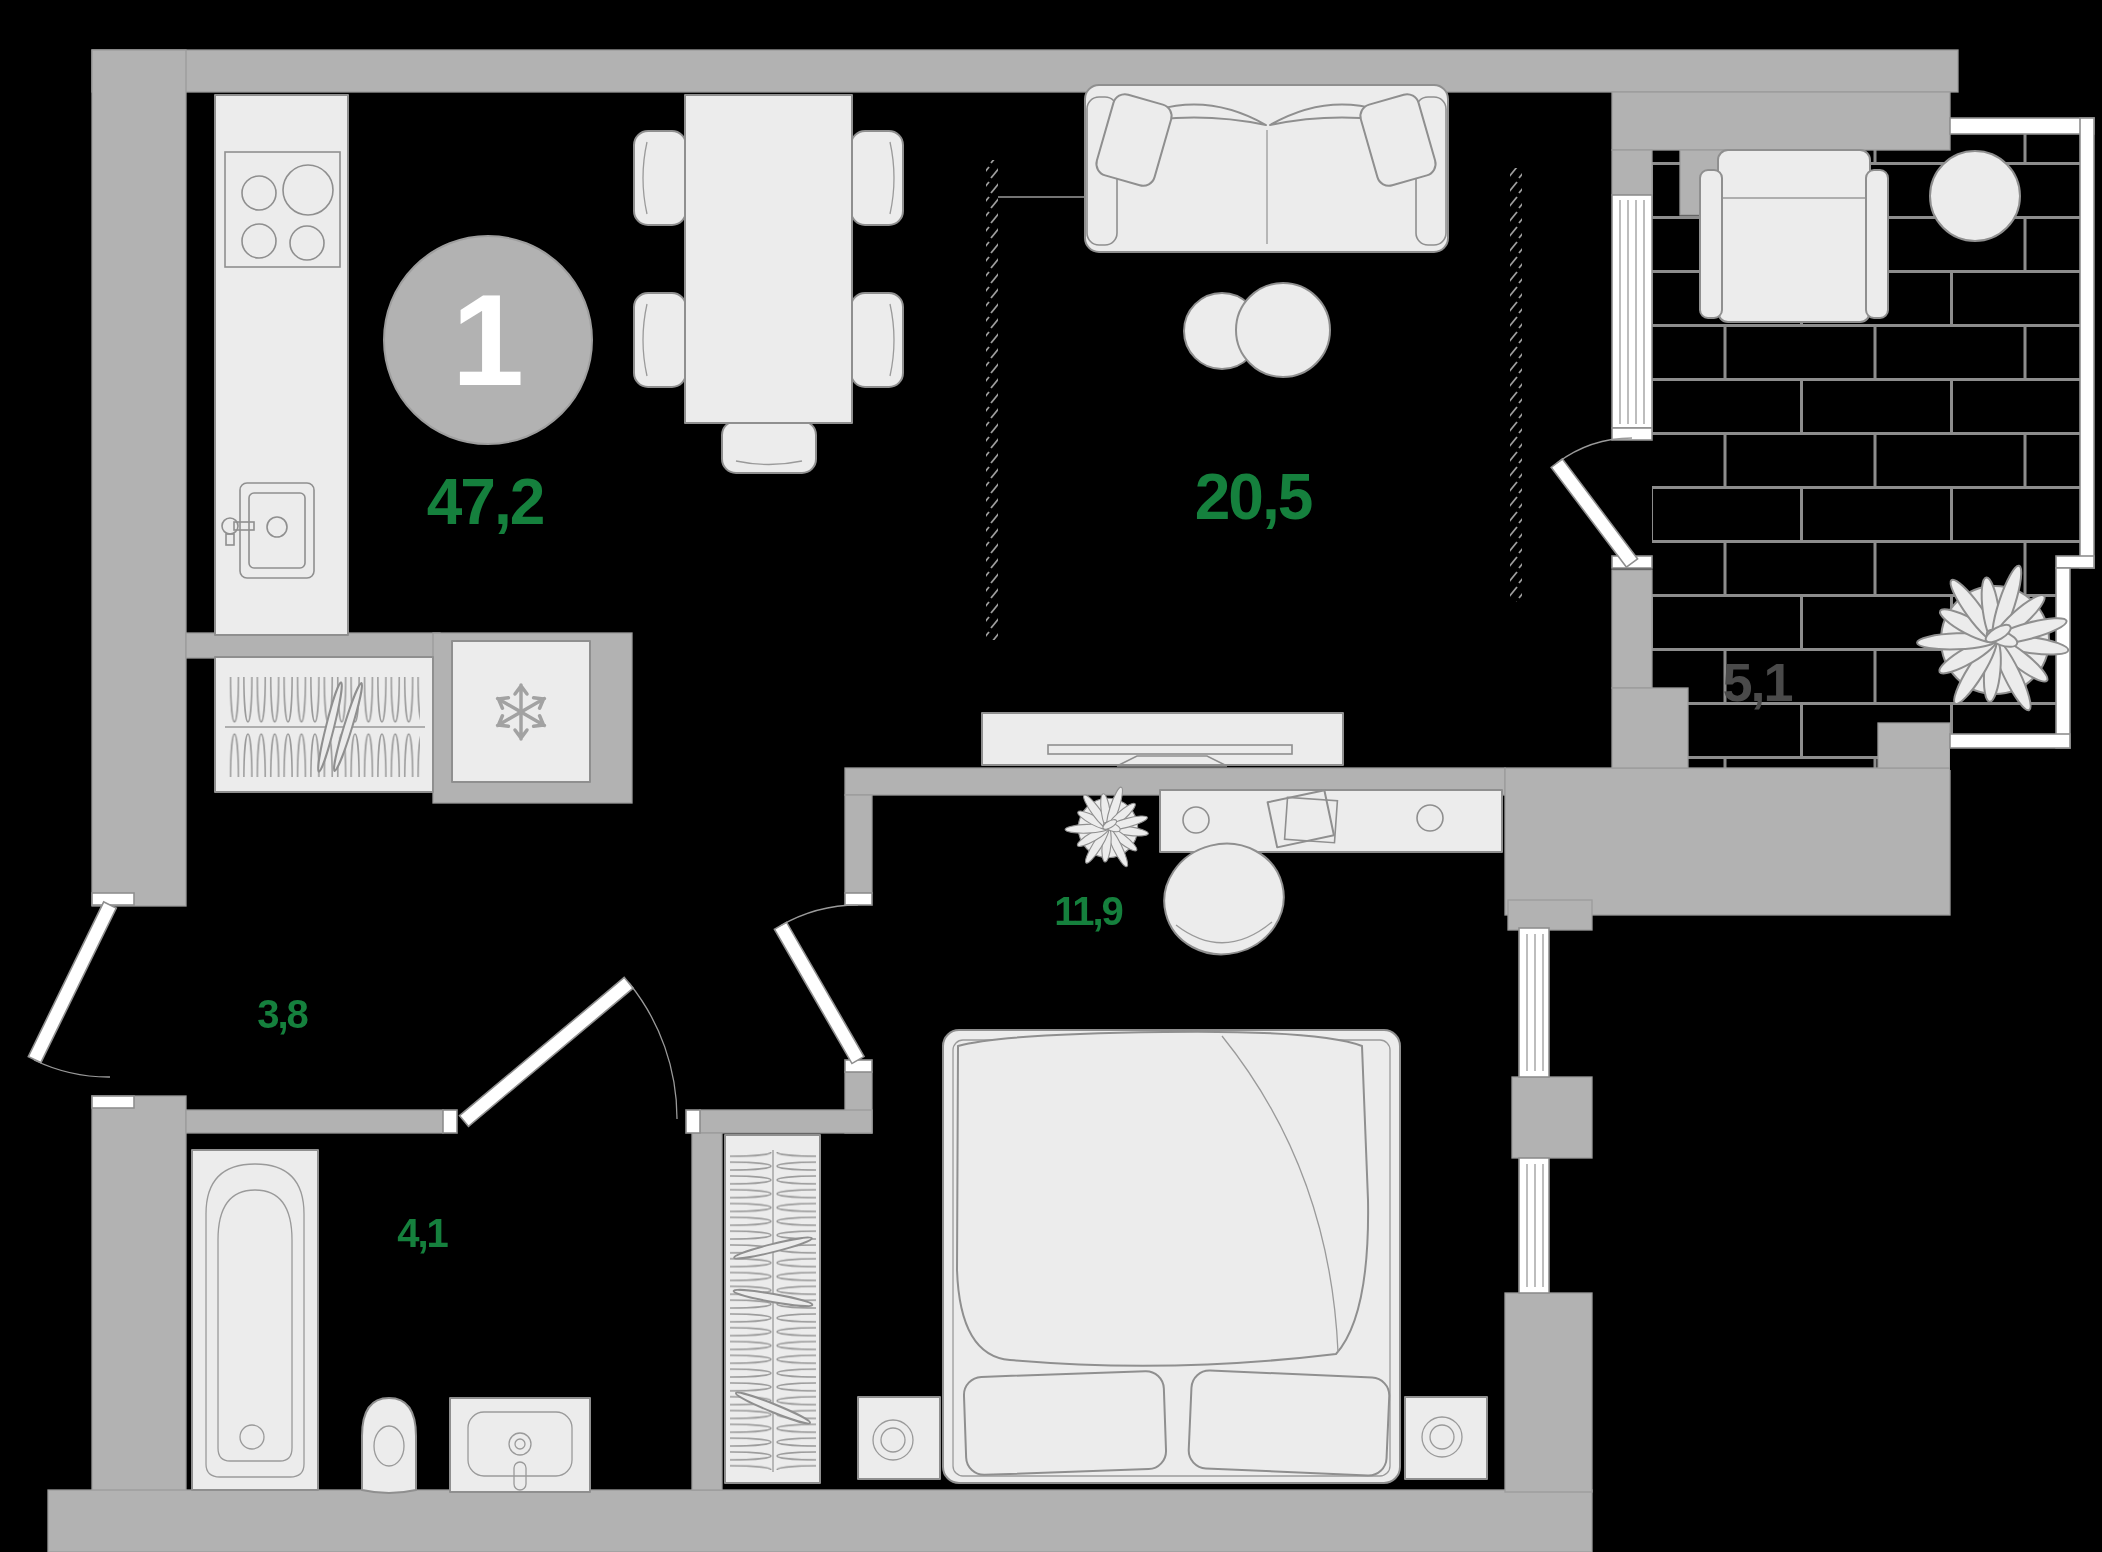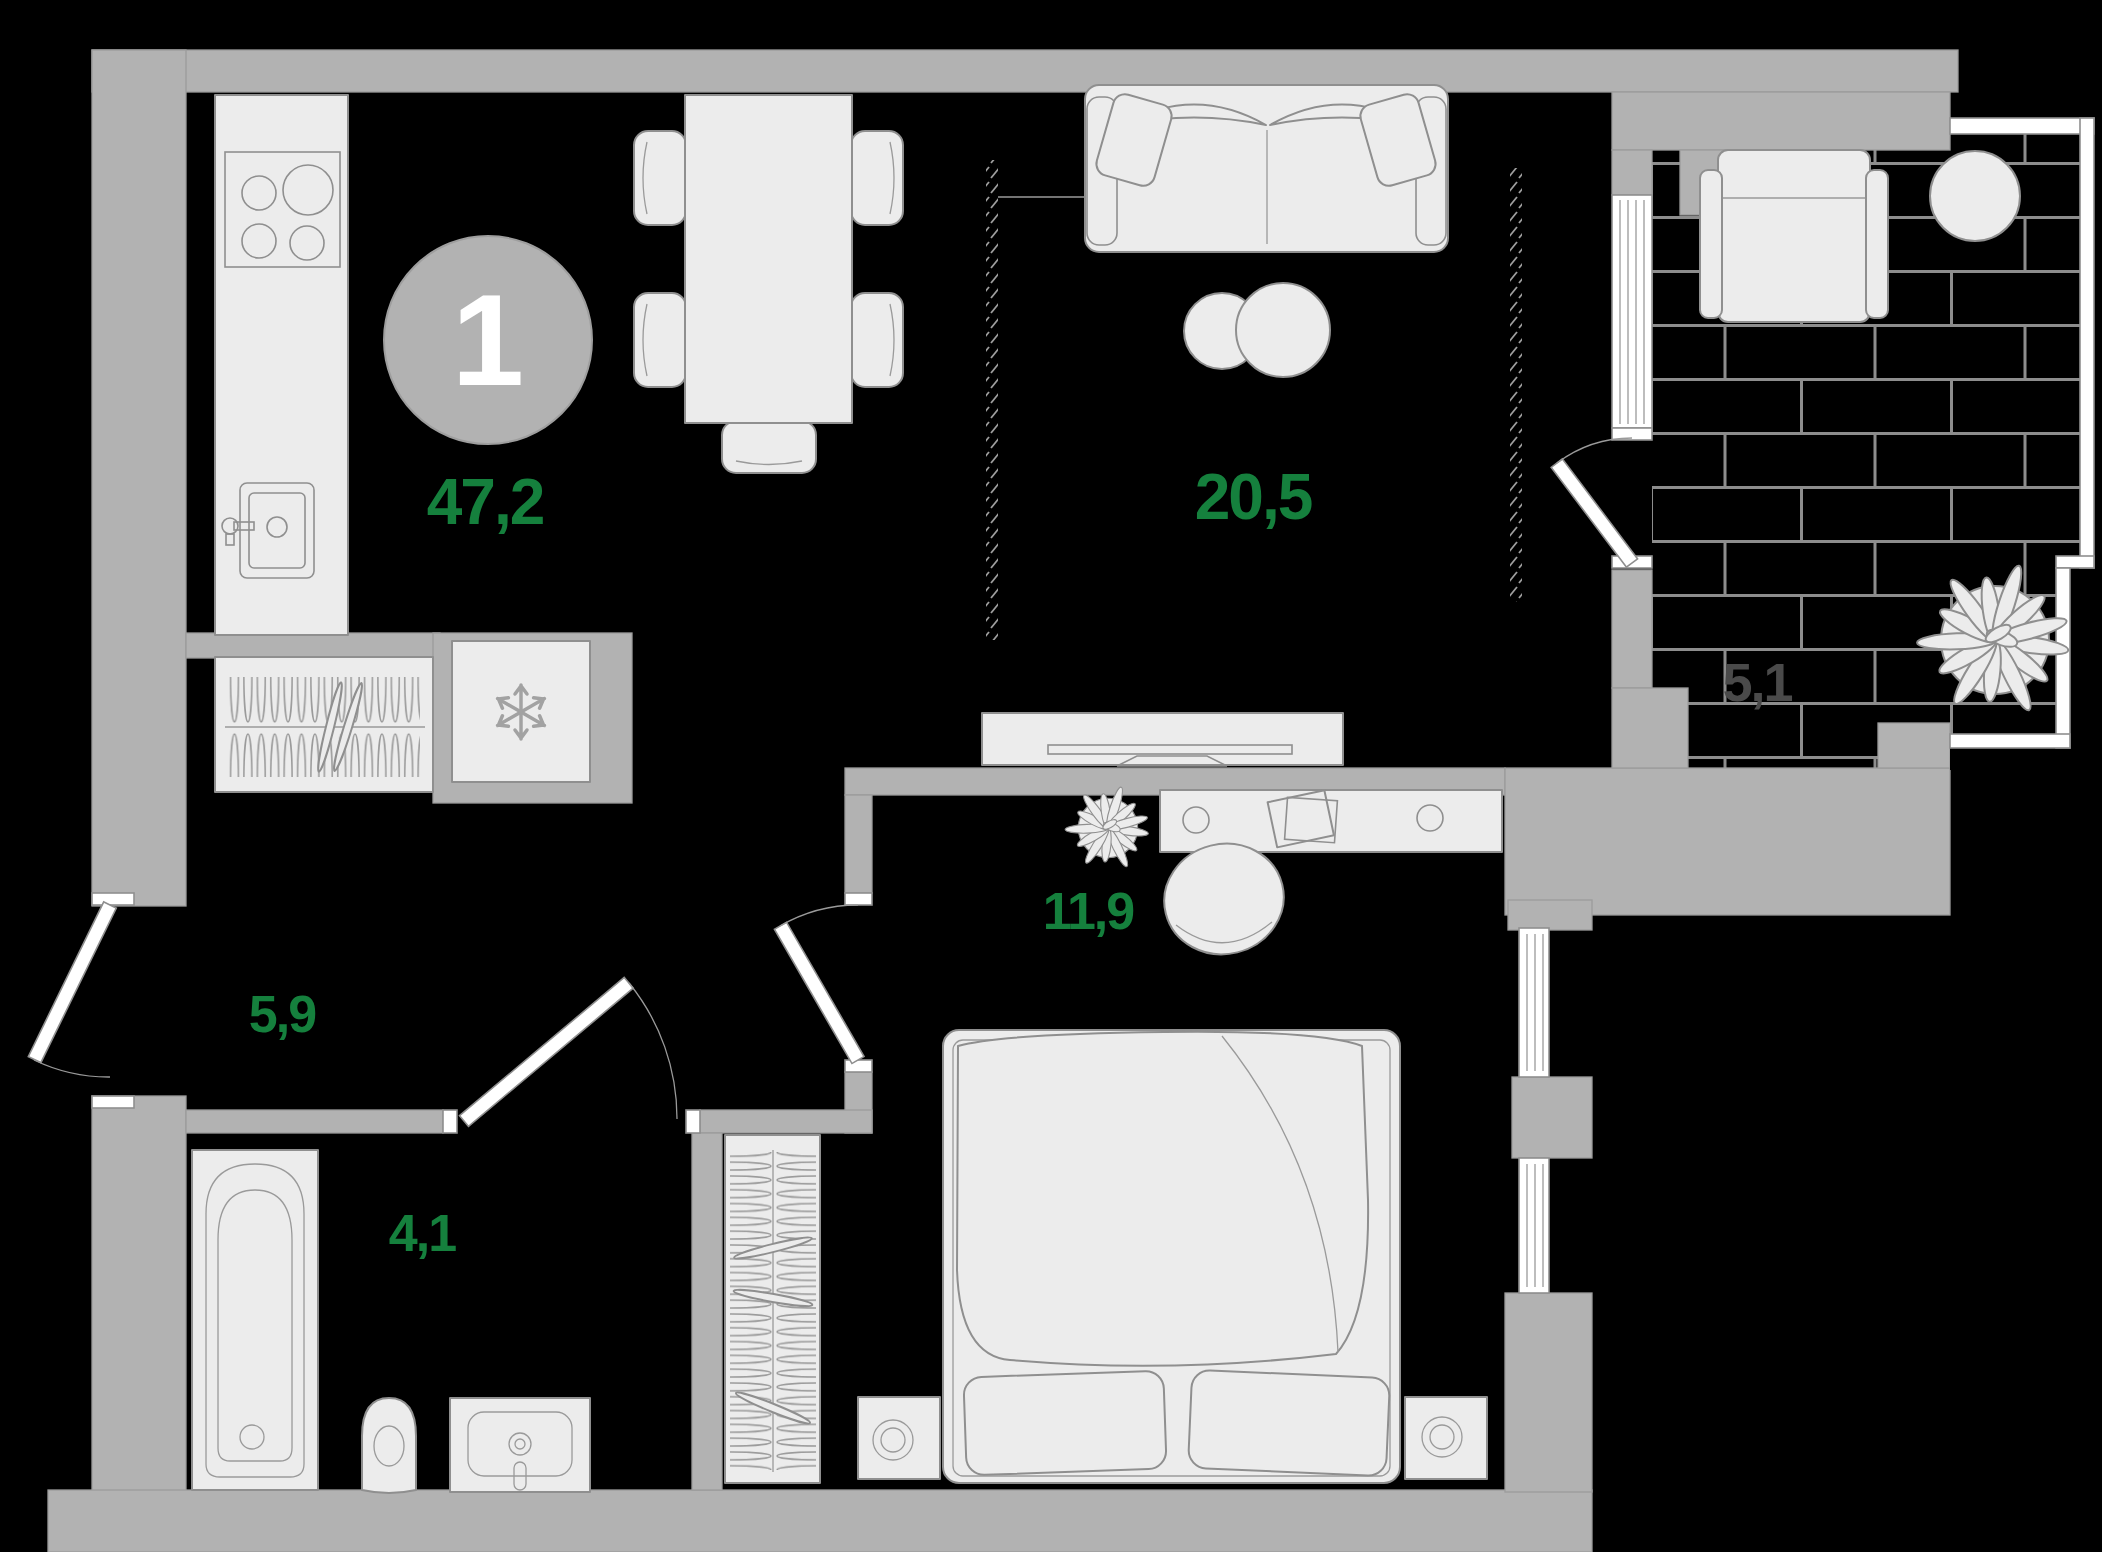--- a/index.html
+++ b/index.html
@@ -10,21 +10,21 @@
   .furn{fill:#ececec;stroke:#8f8f8f;stroke-width:2;stroke-linejoin:round;}
   .white{fill:#ffffff;stroke:#8f8f8f;stroke-width:1.6;}
   .line{fill:none;stroke:#8f8f8f;stroke-width:1.6;}
   .thin{fill:none;stroke:#9a9a9a;stroke-width:1.3;}
   .blk{fill:#000;}
   .labels{position:absolute;left:0;top:0;width:100%;height:100%;pointer-events:none;}
   .lbl{position:absolute;transform:translate(-50%,-50%);color:#15803d;font-weight:bold;
        letter-spacing:-2px;white-space:nowrap;}
   .lbl-big{font-size:64px;}
   .lbl-mid{font-size:54px;}
-  .lbl-sm{font-size:52px;}
+  .lbl-sm{font-size:40px;}
   .lbl-balcony{color:#4a4a4a;}
   .badge{position:absolute;transform:translate(-50%,-50%);width:206px;height:206px;
          border-radius:50%;background:#b2b2b2;border:2px solid #9e9e9e;color:#fff;
          display:flex;align-items:center;justify-content:center;
          font-size:130px;font-weight:bold;}
 </style>
 </head>
 <body>
 
 <div class="stage">
@@ -302,18 +302,18 @@
   <g>
     <use href="#plant" transform="translate(1995,640)"></use>
   </g>
 </svg>
 
 <div class="labels">
   <div class="badge" style="left:488px;top:340px;">1</div>
   <div class="lbl lbl-big" style="left:485px;top:502px;">47,2</div>
   <div class="lbl lbl-big" style="left:1253px;top:497px;">20,5</div>
   <div class="lbl lbl-mid lbl-balcony" style="left:1757px;top:682px;">5,1</div>
-  <div class="lbl lbl-sm" style="left:282px;top:1014px;">5,9</div>
+  <div class="lbl lbl-sm" style="left:282px;top:1014px;">3,8</div>
   <div class="lbl lbl-sm" style="left:1088px;top:911px;">11,9</div>
   <div class="lbl lbl-sm" style="left:422px;top:1233px;">4,1</div>
 </div>
 
 </div>
 
 </body></html>

